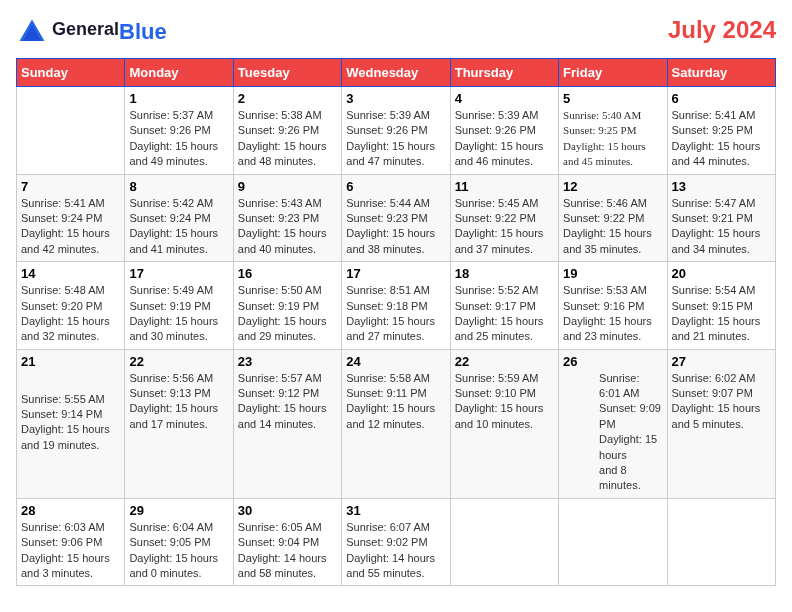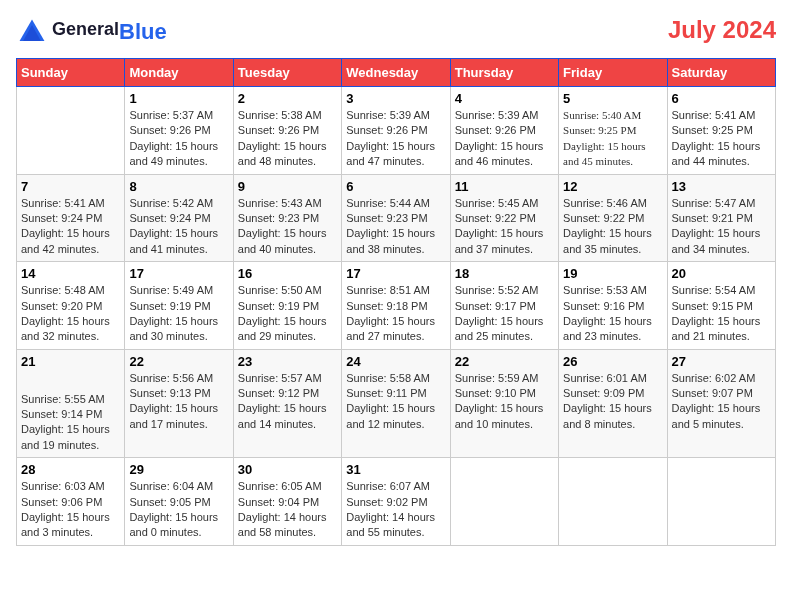--- a/index.html
+++ b/index.html
@@ -301,21 +301,21 @@
         </td>
         <td>
           <span class="day-num">22</span>
           <div class="day-info" style="white-space: pre-line;">Sunrise: 5:59 AM
 Sunset: 9:10 PM
 Daylight: 15 hours
 and 10 minutes.</div>
         </td>
         <td>
           <span class="day-num">26</span>
-          <div class="day-info" style="white-space: pre-line;">Sunrise: 6:01 AM
+          <div class="day-info" style="white-space: pre-line; margin-left: 36px;">Sunrise: 6:01 AM
 Sunset: 9:09 PM
 Daylight: 15 hours
 and 8 minutes.</div>
         </td>
         <td>
           <span class="day-num">27</span>
           <div class="day-info" style="white-space: pre-line;">Sunrise: 6:02 AM
 Sunset: 9:07 PM
 Daylight: 15 hours
 and 5 minutes.</div>

